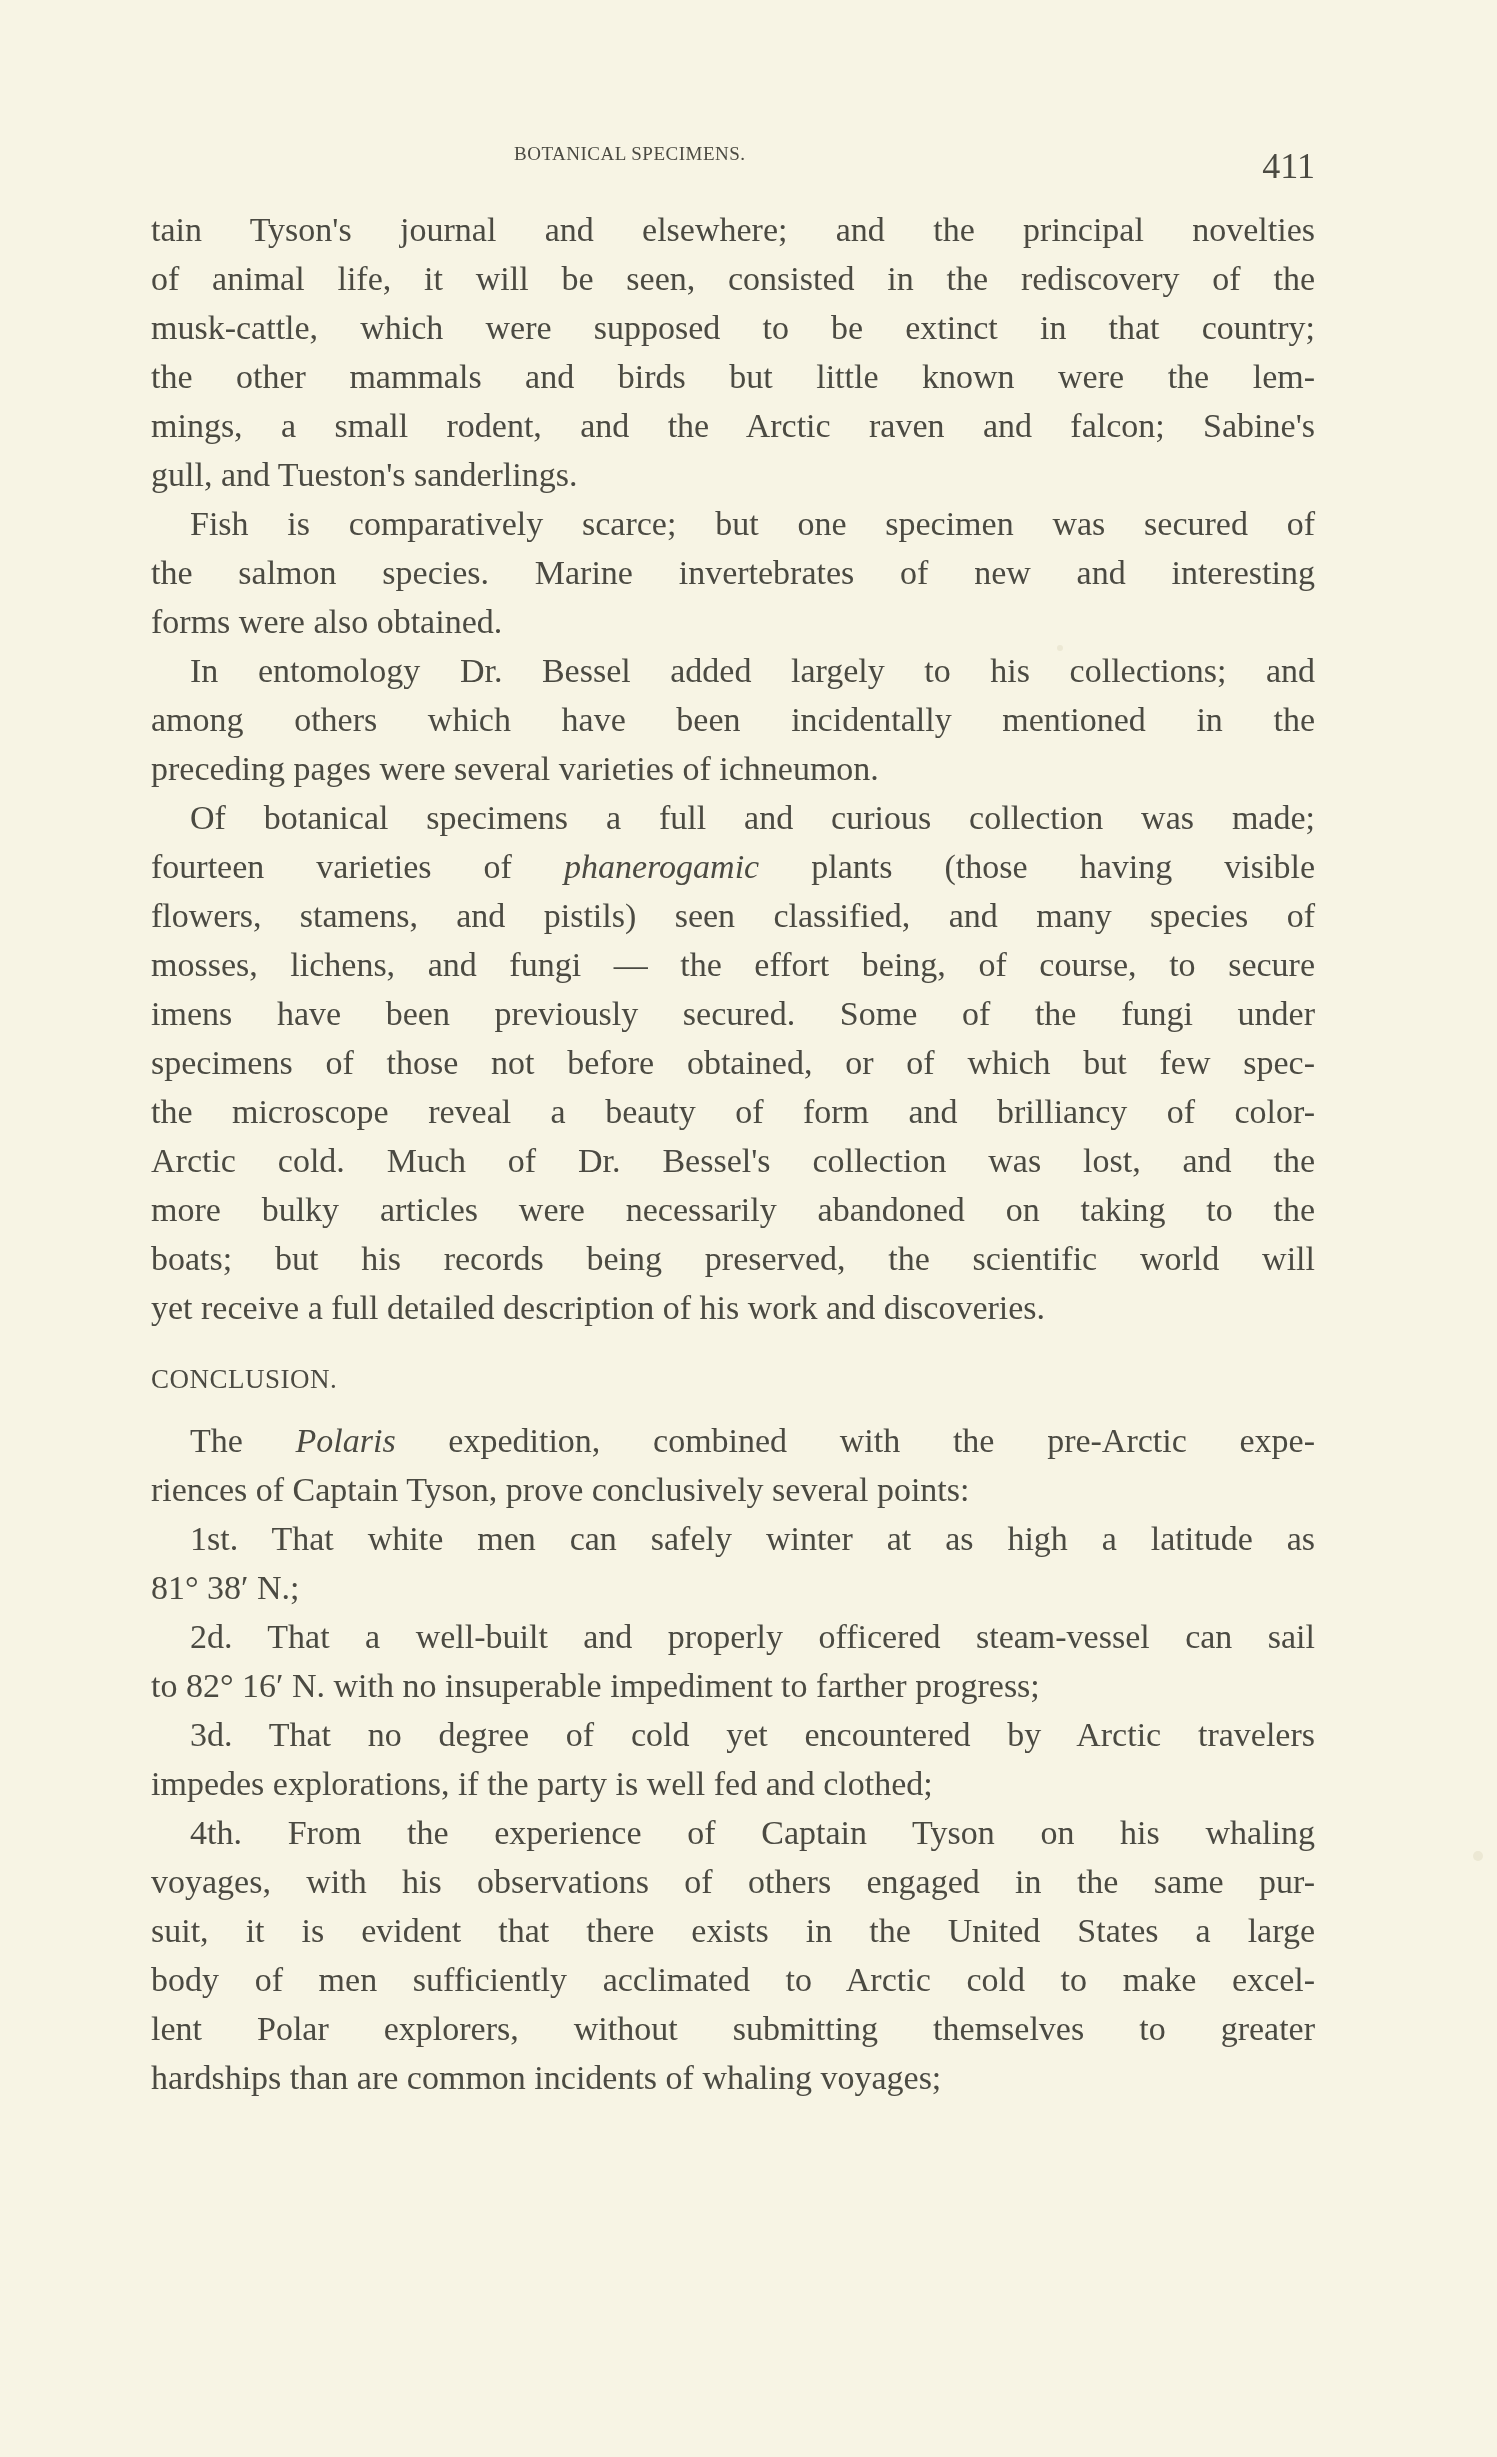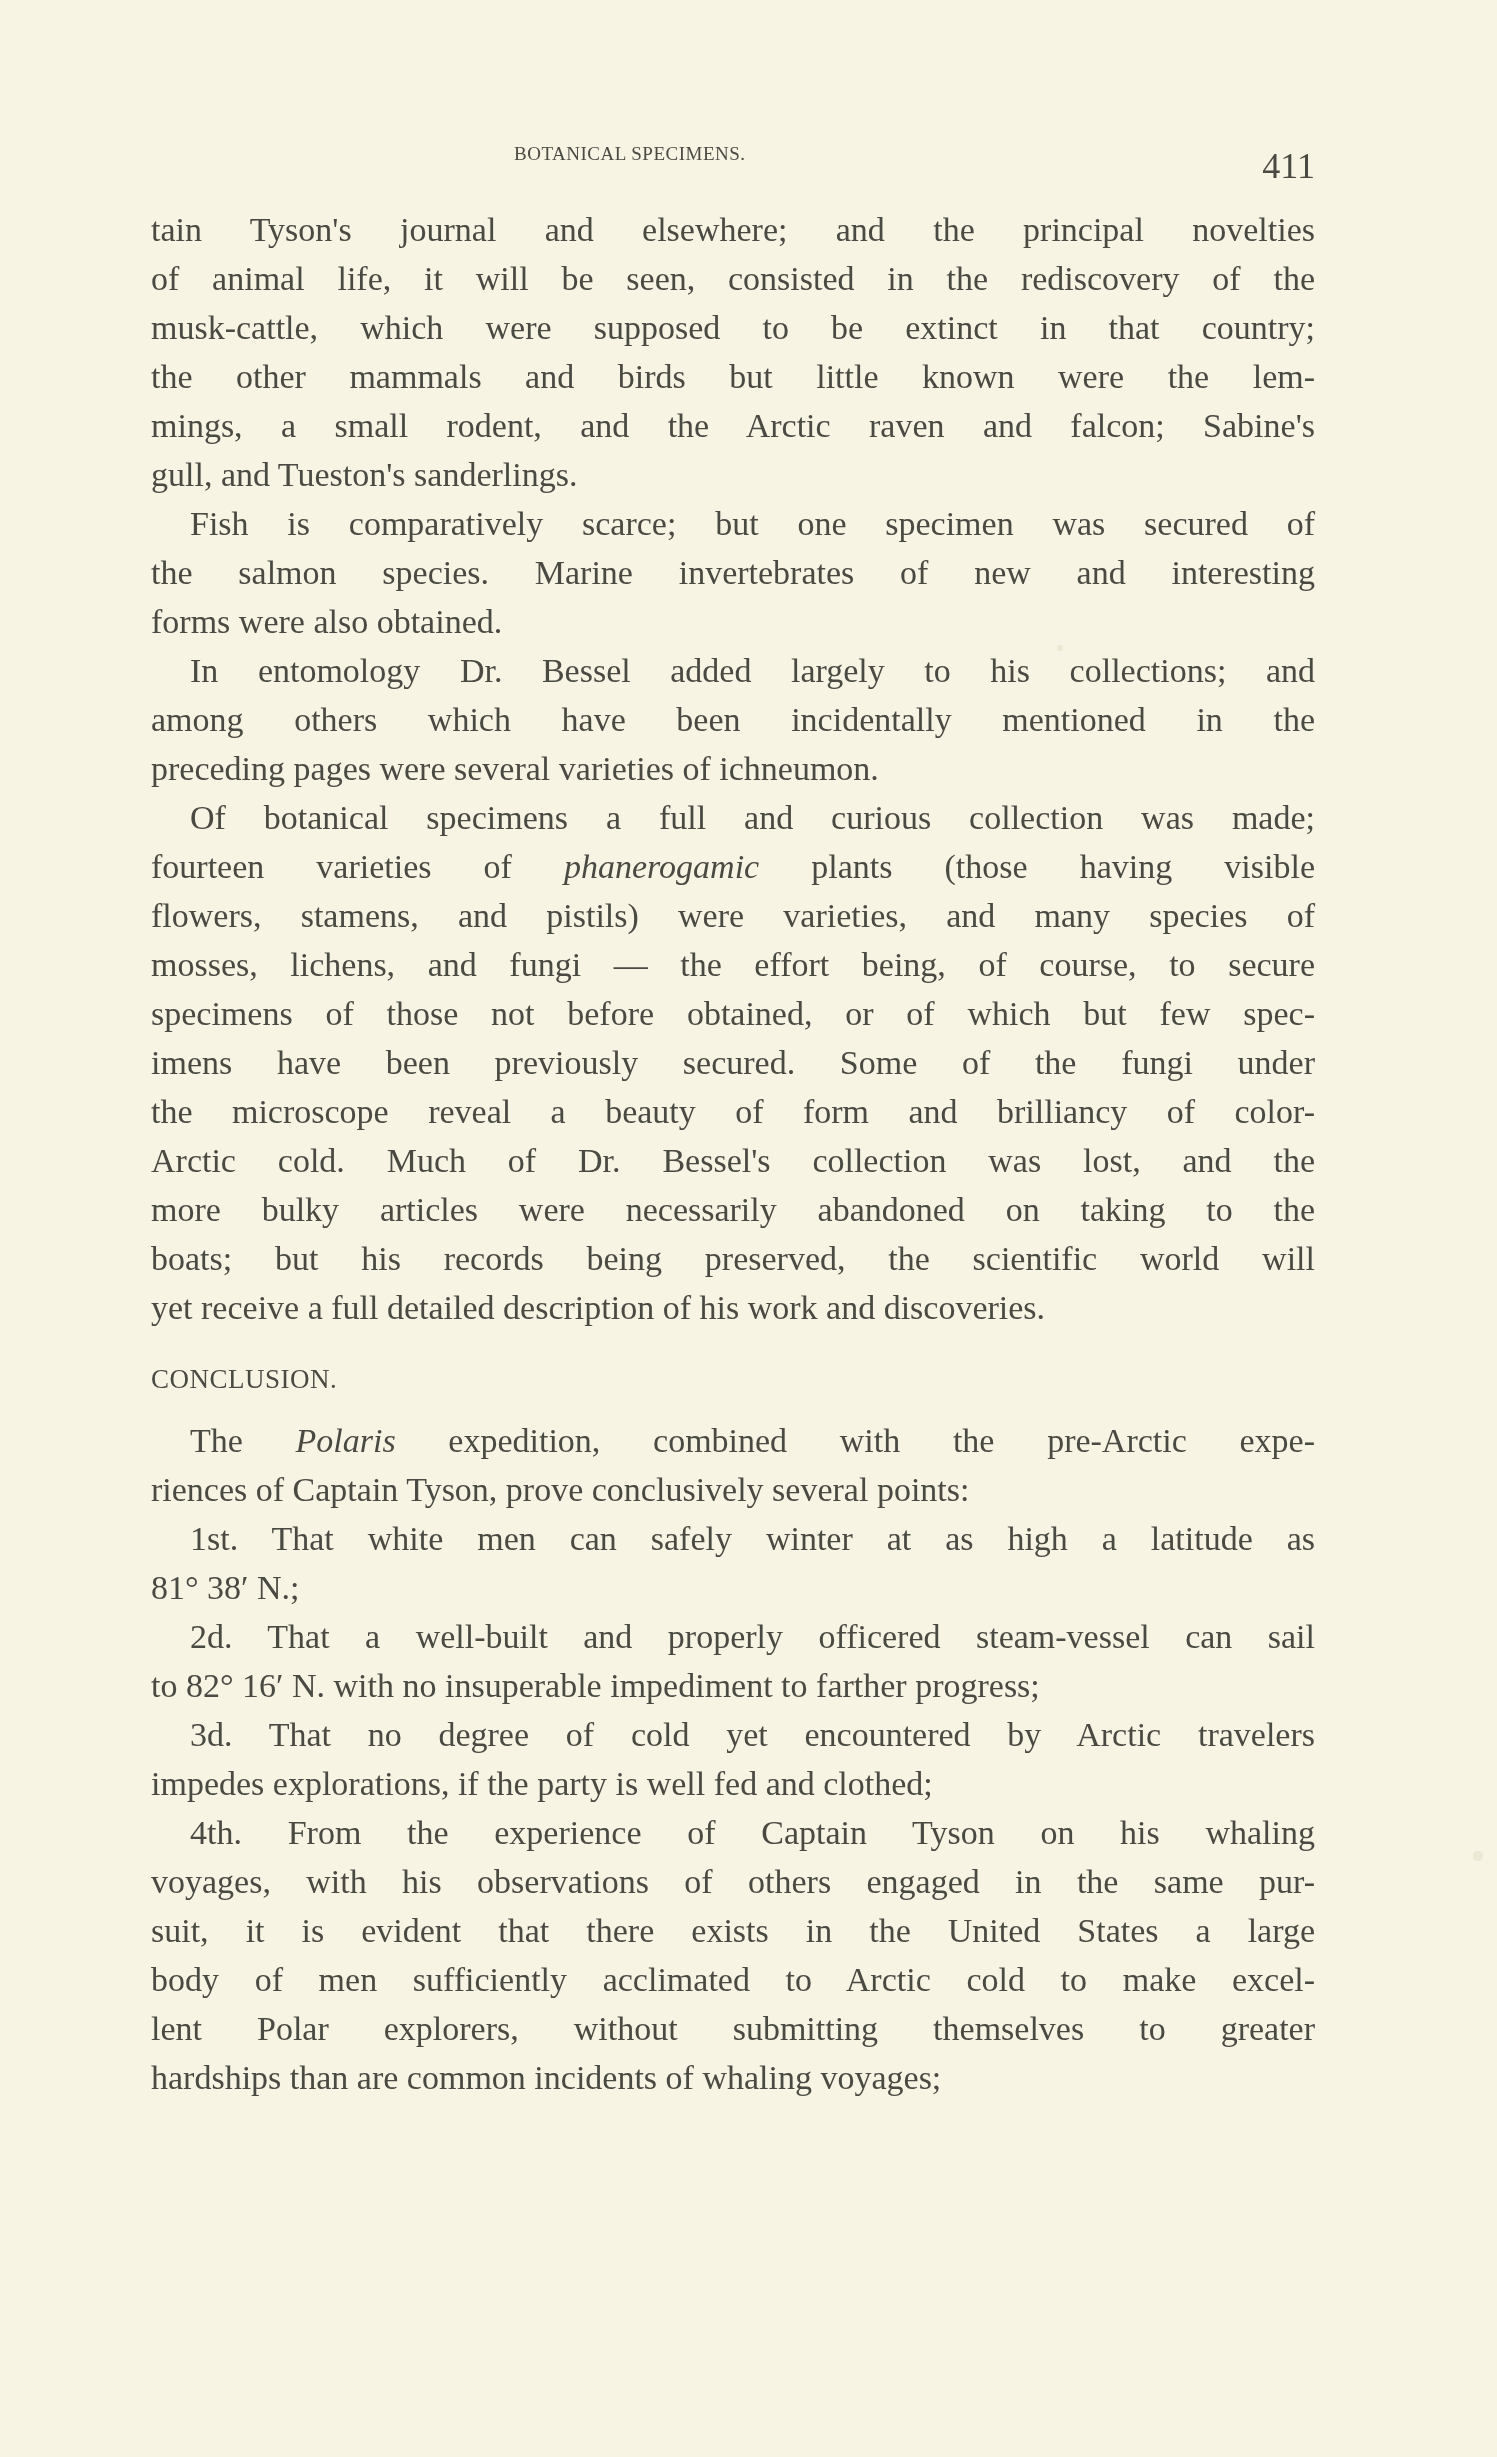--- a/index.html
+++ b/index.html
@@ -109,24 +109,24 @@
         <span class="line last">forms were also obtained.</span>
       </div>
       <div>
         <span class="line indent">In entomology Dr. Bessel added largely to his collections; and</span>
         <span class="line">among others which have been incidentally mentioned in the</span>
         <span class="line last">preceding pages were several varieties of ichneumon.</span>
       </div>
       <div>
         <span class="line indent">Of botanical specimens a full and curious collection was made;</span>
         <span class="line">fourteen varieties of <i>phanerogamic</i> plants (those having visible</span>
-        <span class="line">flowers, stamens, and pistils) were varieties, and many species of</span>
+        <span class="line">flowers, stamens, and pistils) seen classified, and many species of</span>
         <span class="line">mosses, lichens, and fungi — the effort being, of course, to secure</span>
+        <span class="line">imens have been previously secured. Some of the fungi under</span>
         <span class="line">specimens of those not before obtained, or of which but few spec-</span>
-        <span class="line">imens have been previously secured. Some of the fungi under</span>
         <span class="line">the microscope reveal a beauty of form and brilliancy of color-</span>
         <span class="line">Arctic cold. Much of Dr. Bessel's collection was lost, and the</span>
         <span class="line">more bulky articles were necessarily abandoned on taking to the</span>
         <span class="line">boats; but his records being preserved, the scientific world will</span>
         <span class="line last">yet receive a full detailed description of his work and discoveries.</span>
       </div>
     </div>
 
   <div class="section-heading">CONCLUSION.</div>
 

